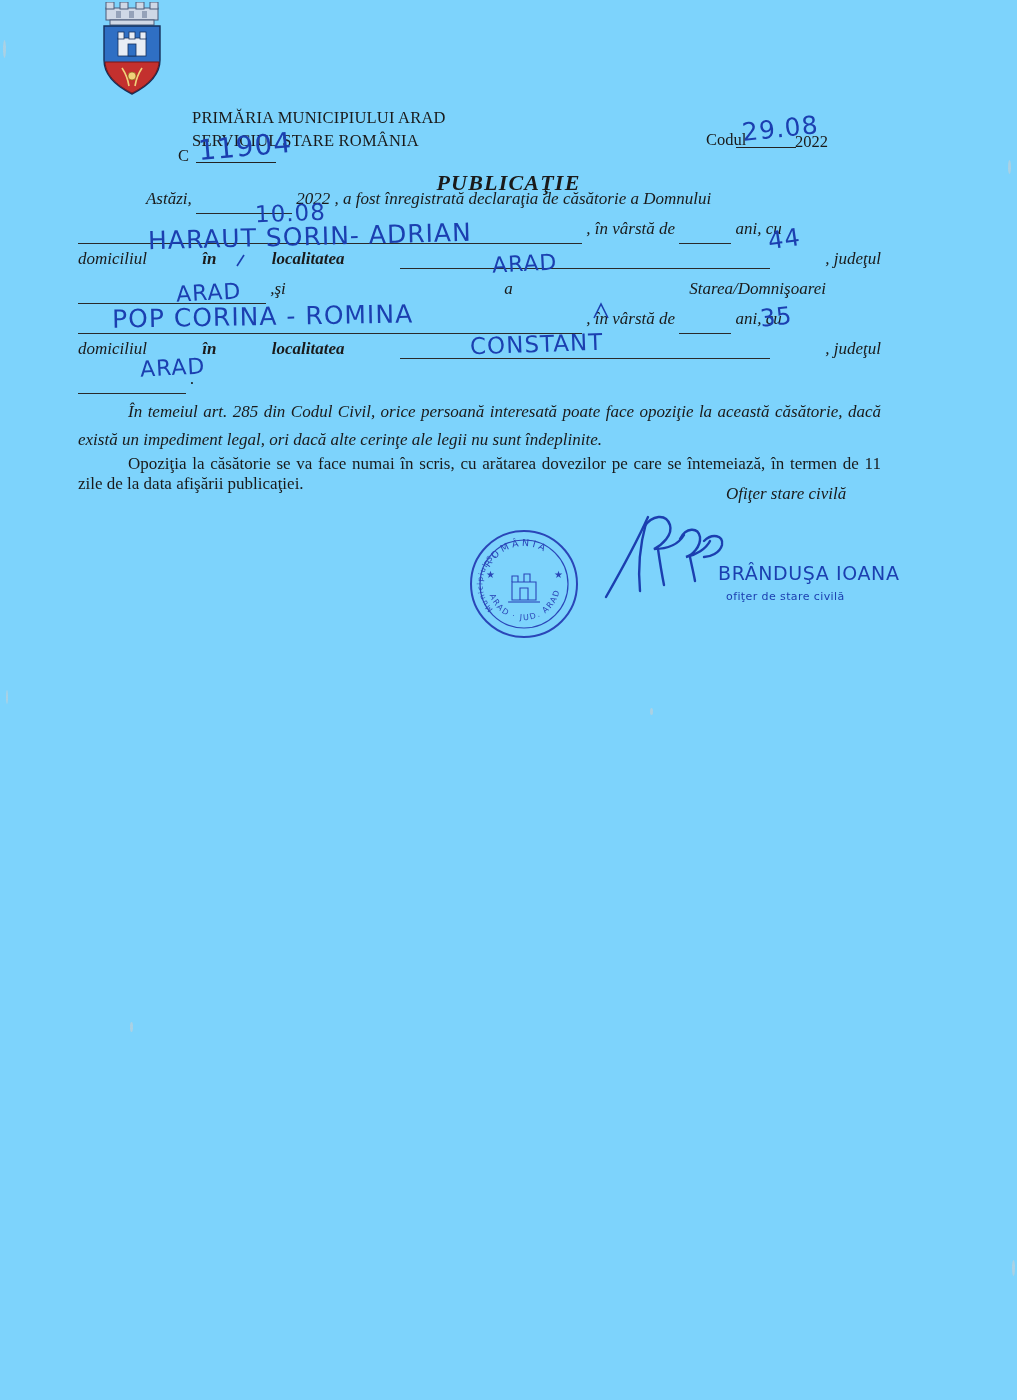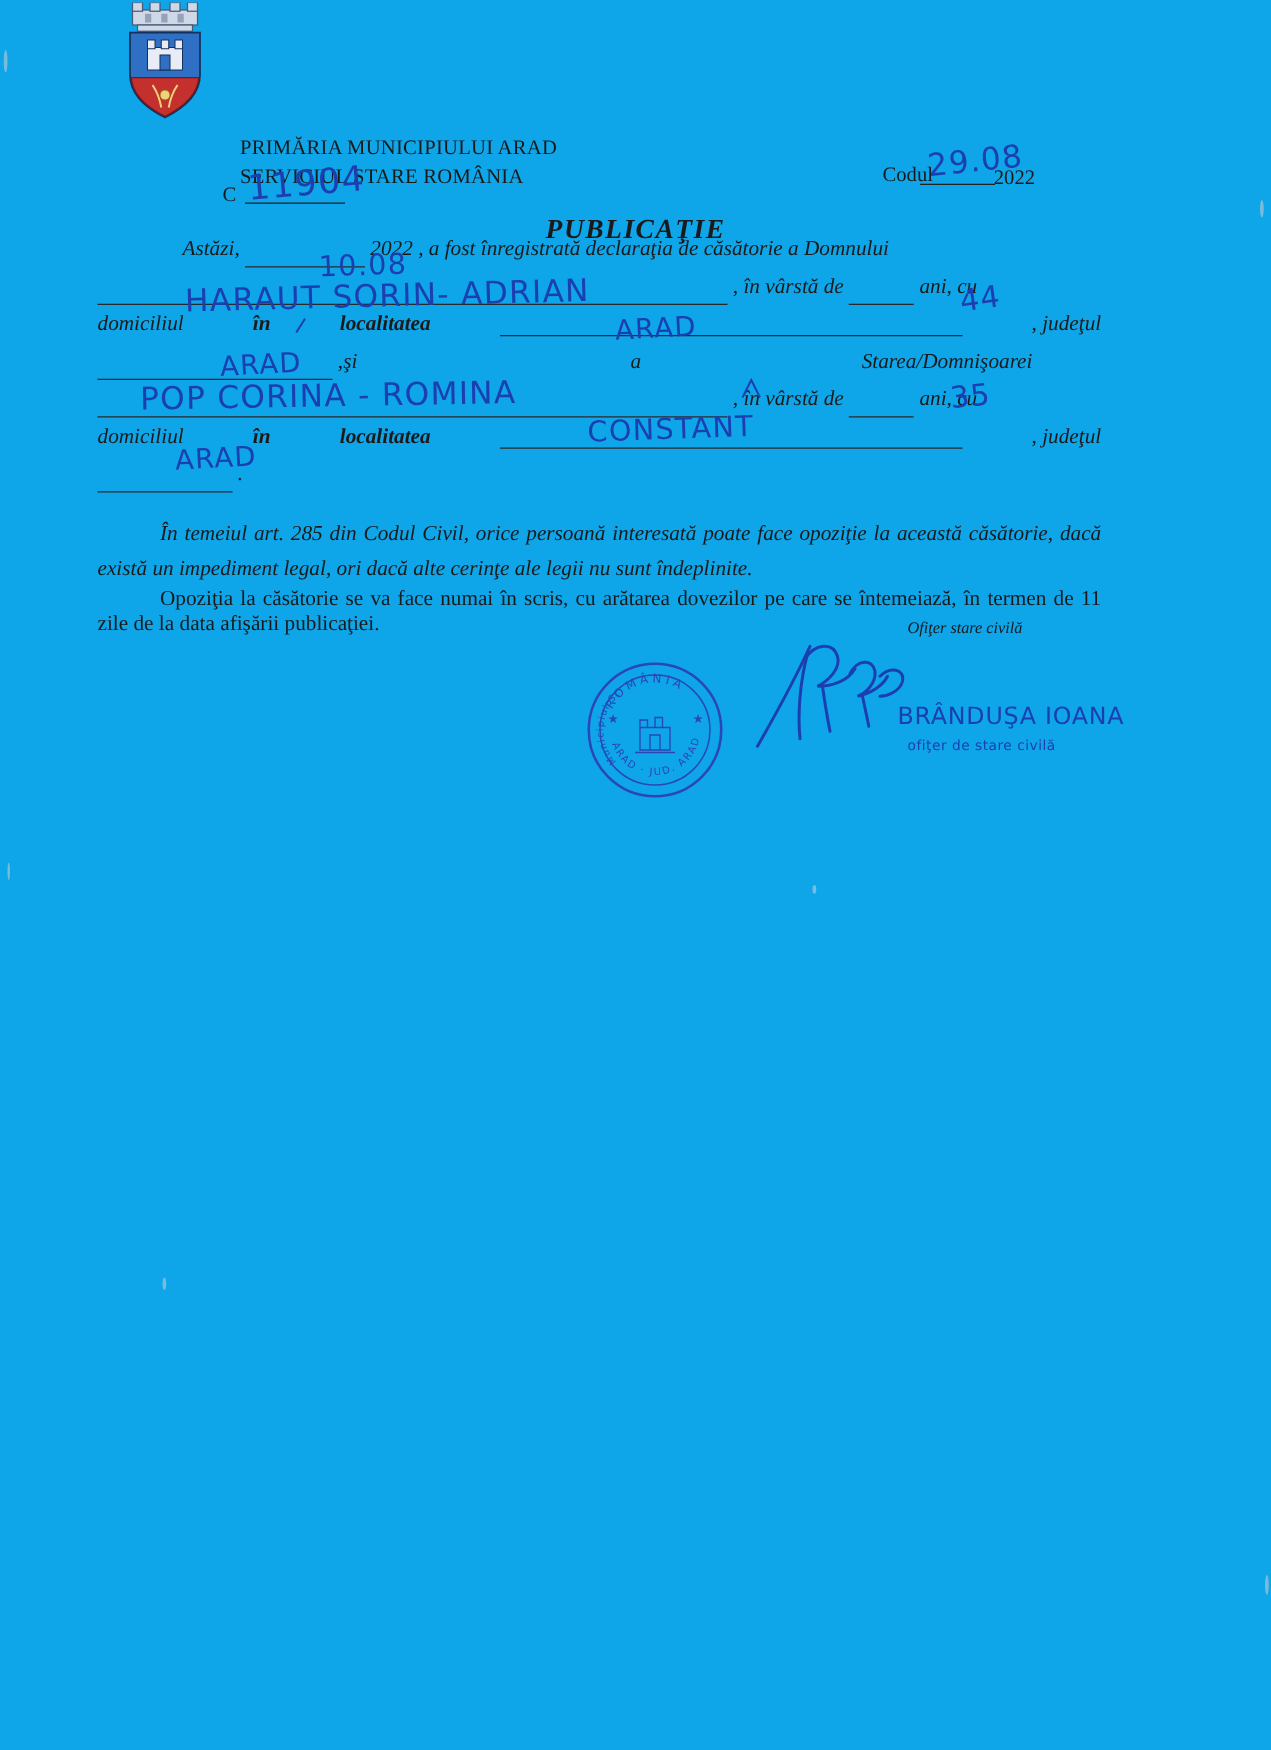--- a/index.html
+++ b/index.html
@@ -11,21 +11,21 @@
     width: 1017px;
     height: 1400px;
     position: relative;
     font-family: "Liberation Serif", serif;
     color: #1a1a1a;
     overflow: hidden;
   }
   .page {
     position: absolute;
     inset: 0;
-    background: #0ea5e9;
+    background: #7dd3fc;
   }
   
   .crest {
     position: absolute;
     left: 96px;
     top: 2px;
     width: 72px;
     height: 95px;
   }
   
@@ -147,23 +147,23 @@
     position: absolute;
     color: #1b3fb0;
     font-family: "DejaVu Sans", sans-serif;
     letter-spacing: 1px;
     white-space: nowrap;
   }
   
   .officer-title {
     position: absolute;
     left: 726px;
-    top: 494px;
+    top: 484px;
     font-style: italic;
-    font-size: 13px;
+    font-size: 17px;
   }
   .officer-name {
     position: absolute;
     left: 718px;
     top: 562px;
     font-family: "DejaVu Sans", sans-serif;
     font-size: 19px;
     color: #1b3fb0;
     letter-spacing: .6px;
   }
@@ -307,21 +307,21 @@
       <span class="bold">localitatea</span>
       <span class="blank" style="width:370px"></span>
       <span>, judeţul</span>
     </div>
 
     <div class="ln">
       <span class="blank" style="width:108px"></span>
       <span>.</span>
     </div>
 
-    <div class="para" style="text-indent:50px; line-height:28px; margin-top:19px;">În temeiul art. 285 din Codul Civil, orice persoană interesată poate face opoziţie la această căsătorie, dacă există un impediment legal, ori dacă alte cerinţe ale legii nu sunt îndeplinite.</div>
+    <div class="para" style="text-indent:50px; line-height:28px; margin-top:4px;">În temeiul art. 285 din Codul Civil, orice persoană interesată poate face opoziţie la această căsătorie, dacă există un impediment legal, ori dacă alte cerinţe ale legii nu sunt îndeplinite.</div>
     <div class="para2" style="text-indent:50px; line-height:20px;">Opoziţia la căsătorie se va face numai în scris, cu arătarea dovezilor pe care se întemeiază, în termen de 11 zile de la data afişării publicaţiei.</div>
   </div>
 
   <div class="hw" style="left:255px; top:200px; font-size:23px; transform:rotate(-2deg);">10.08</div>
 
   <div class="hw" style="left:148px; top:222px; font-size:25px; transform:rotate(-1.5deg);">HARAUT SORIN- ADRIAN</div>
 
   <div class="hw" style="left:768px; top:225px; font-size:24px; transform:rotate(-8deg);">44</div>
 
   <div class="hw" style="left:492px; top:251px; font-size:22px; transform:rotate(-3deg);">ARAD</div>

